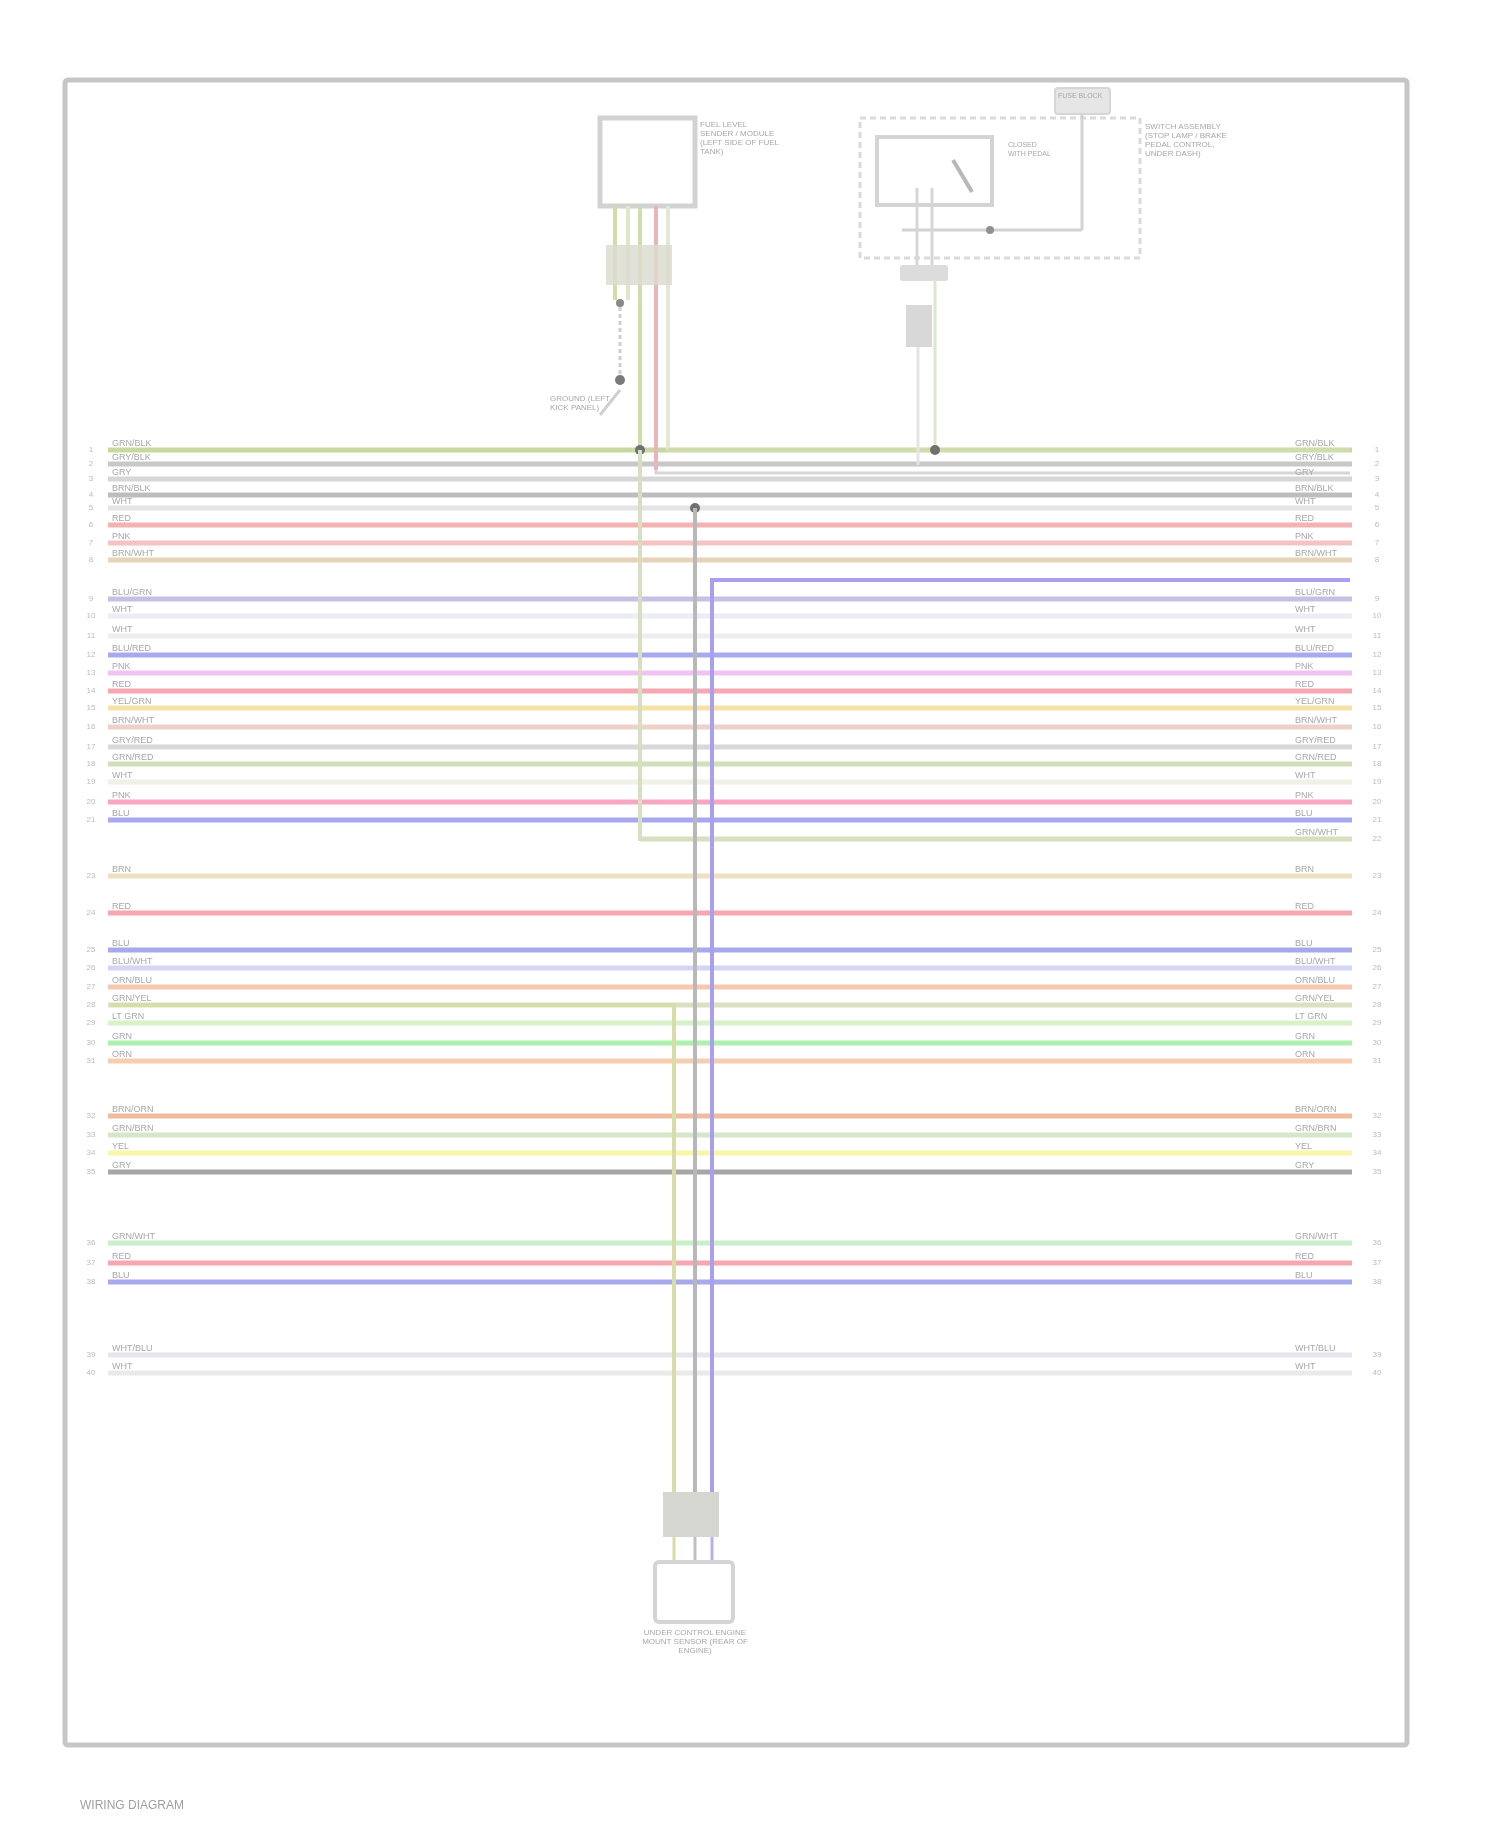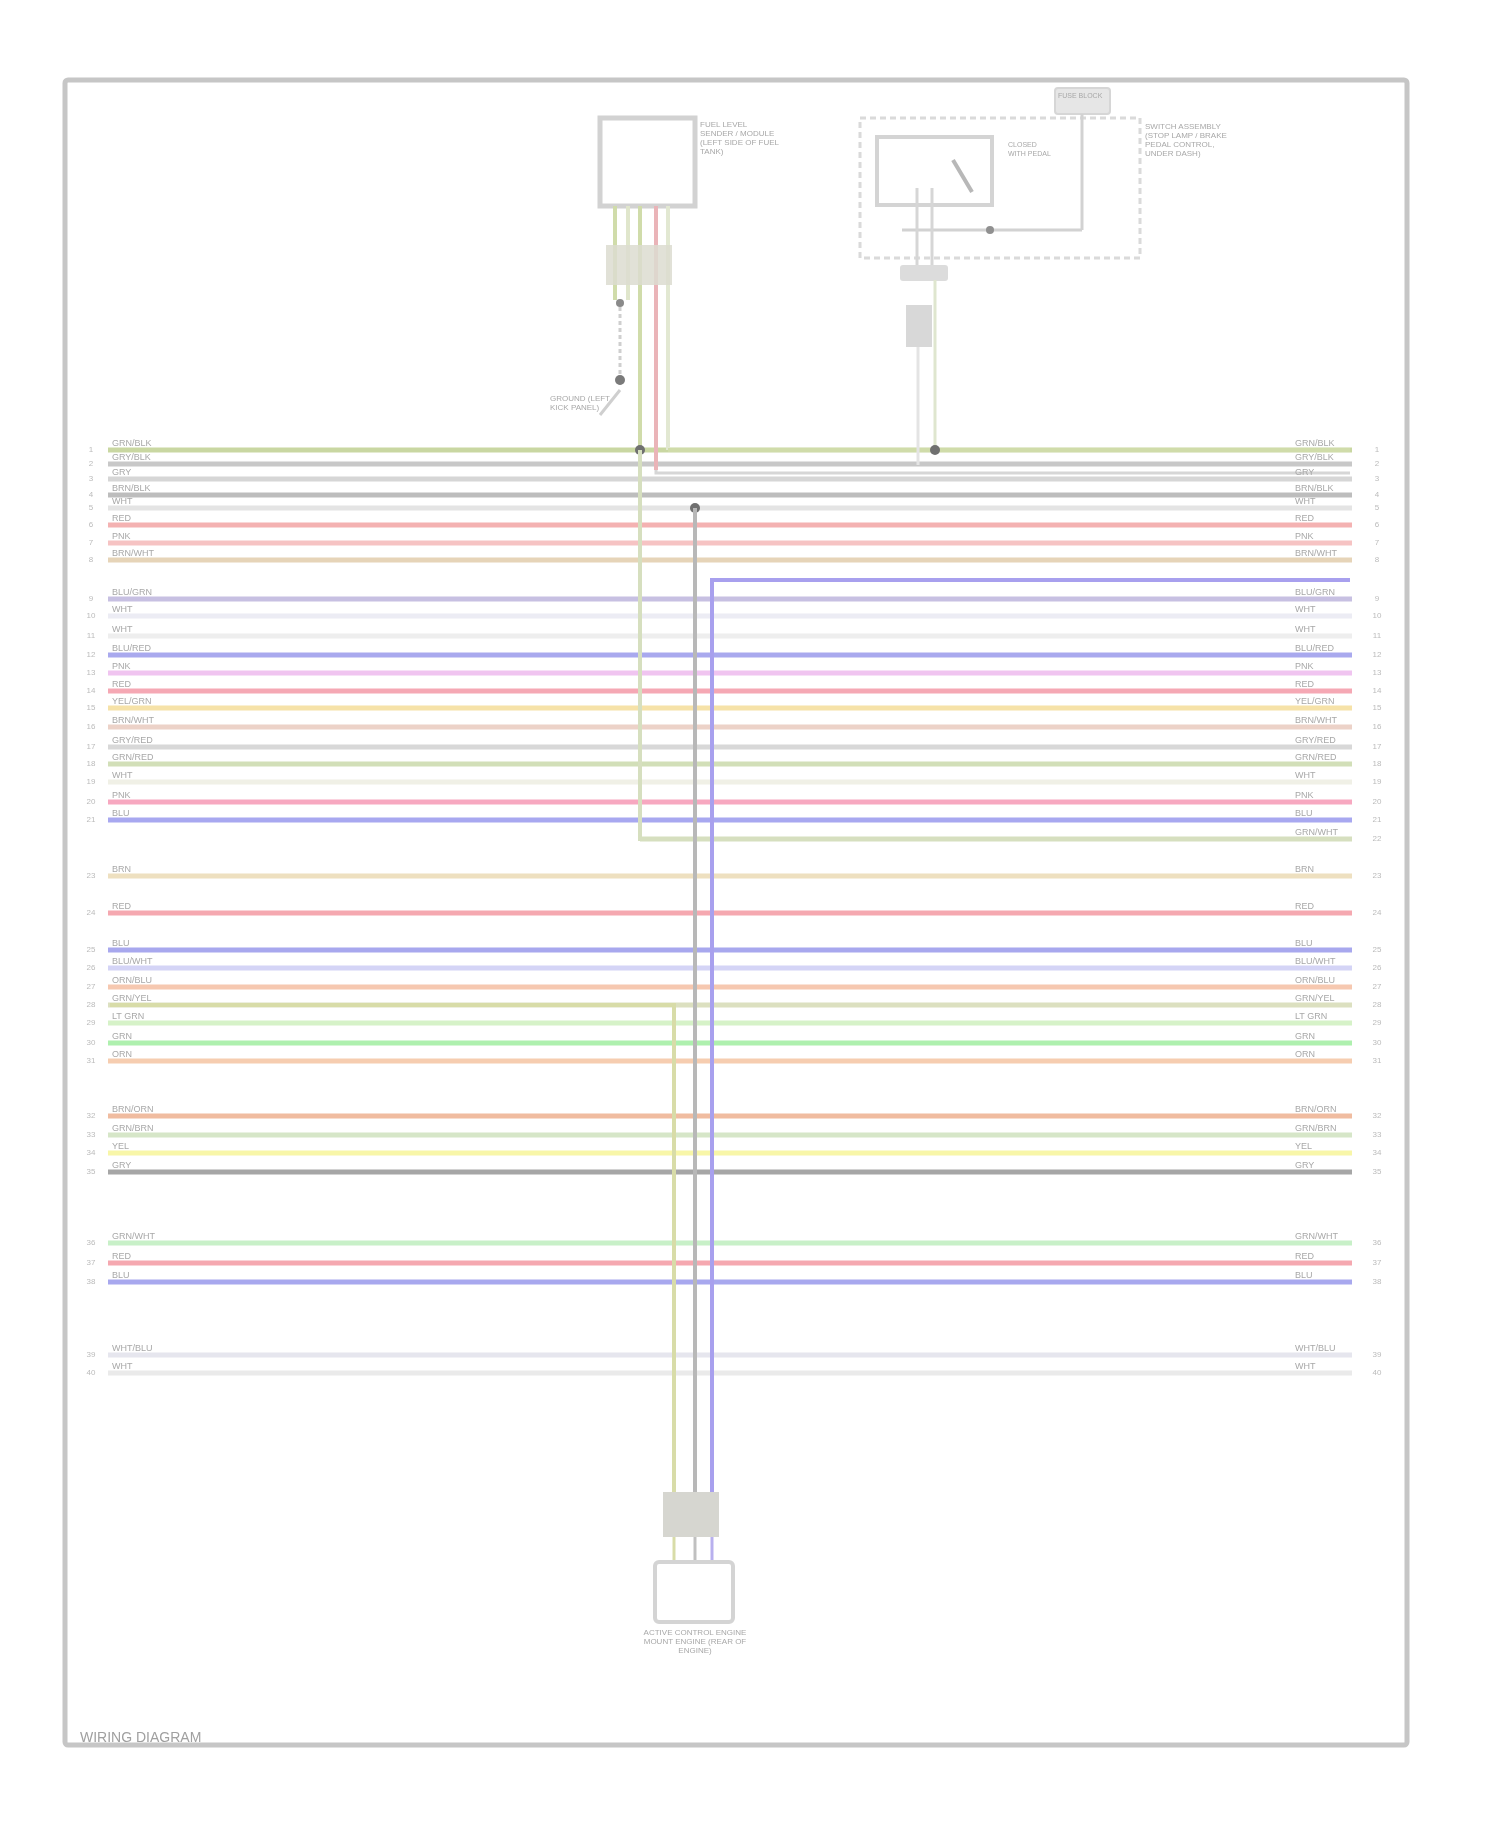--- a/index.html
+++ b/index.html
@@ -3,21 +3,21 @@
 <meta charset="utf-8">
 <style>
   html, body { margin:0; padding:0; background:#ffffff; }
   body { width:1500px; height:1828px; position:relative; overflow:hidden;
          font-family:"Liberation Sans", sans-serif; color:#9a9a9a; }
   #diagram { position:absolute; left:0; top:0; width:1500px; height:1828px; }
   .lbl { position:absolute; font-size:9px; line-height:10px; color:#a8a8a8;
          white-space:pre; font-family:"Liberation Sans", sans-serif; }
   .pin { position:absolute; font-size:8px; color:#bbbbbb; width:14px; text-align:center; }
   .comp-text { position:absolute; font-size:8px; line-height:9px; color:#a8a8a8; white-space:pre-line; }
-  .footer { position:absolute; left:80px; top:1729px; font-size:14px; color:#a0a0a0; }
+  .footer { position:absolute; left:80px; top:1798px; font-size:12px; color:#a0a0a0; }
 </style>
 </head>
 <body>
 
 <svg id="diagram" xmlns="http://www.w3.org/2000/svg" width="1500" height="1828" viewBox="0 0 1500 1828">
 
   <rect x="65" y="80" width="1342" height="1665" fill="none" stroke="#c6c6c6" stroke-width="5" rx="3"></rect>
 
   <g id="wires">
       <line x1="108" x2="1352" y1="450" y2="450" stroke="#c9d7a2" stroke-width="5"></line>
@@ -279,14 +279,14 @@
     <div class="lbl" style="left: 112px; top: 1361px;">WHT</div>
     <div class="pin" style="left: 1370px; top: 1368px;">40</div>
     <div class="lbl" style="left: 1295px; top: 1361px;">WHT</div>
   </div>
 
 <div class="comp-text" style="left:700px;top:120px;width:80px;">FUEL LEVEL SENDER / MODULE (LEFT SIDE OF FUEL TANK)</div>
 <div class="comp-text" style="left:1145px;top:122px;width:90px;">SWITCH ASSEMBLY (STOP LAMP / BRAKE PEDAL CONTROL, UNDER DASH)</div>
 <div class="comp-text" style="left:1058px;top:91px;width:50px;font-size:7px;">FUSE BLOCK</div>
 <div class="comp-text" style="left:1008px;top:140px;width:45px;font-size:7px;">CLOSED WITH PEDAL</div>
 <div class="comp-text" style="left:550px;top:394px;width:70px;">GROUND (LEFT KICK PANEL)</div>
-<div class="comp-text" style="left:630px;top:1628px;width:130px;text-align:center;">ACTIVE CONTROL ENGINE MOUNT ENGINE (REAR OF ENGINE)</div>
+<div class="comp-text" style="left:630px;top:1628px;width:130px;text-align:center;">UNDER CONTROL ENGINE MOUNT SENSOR (REAR OF ENGINE)</div>
 <div class="footer">WIRING DIAGRAM</div>
 
 </body></html>

